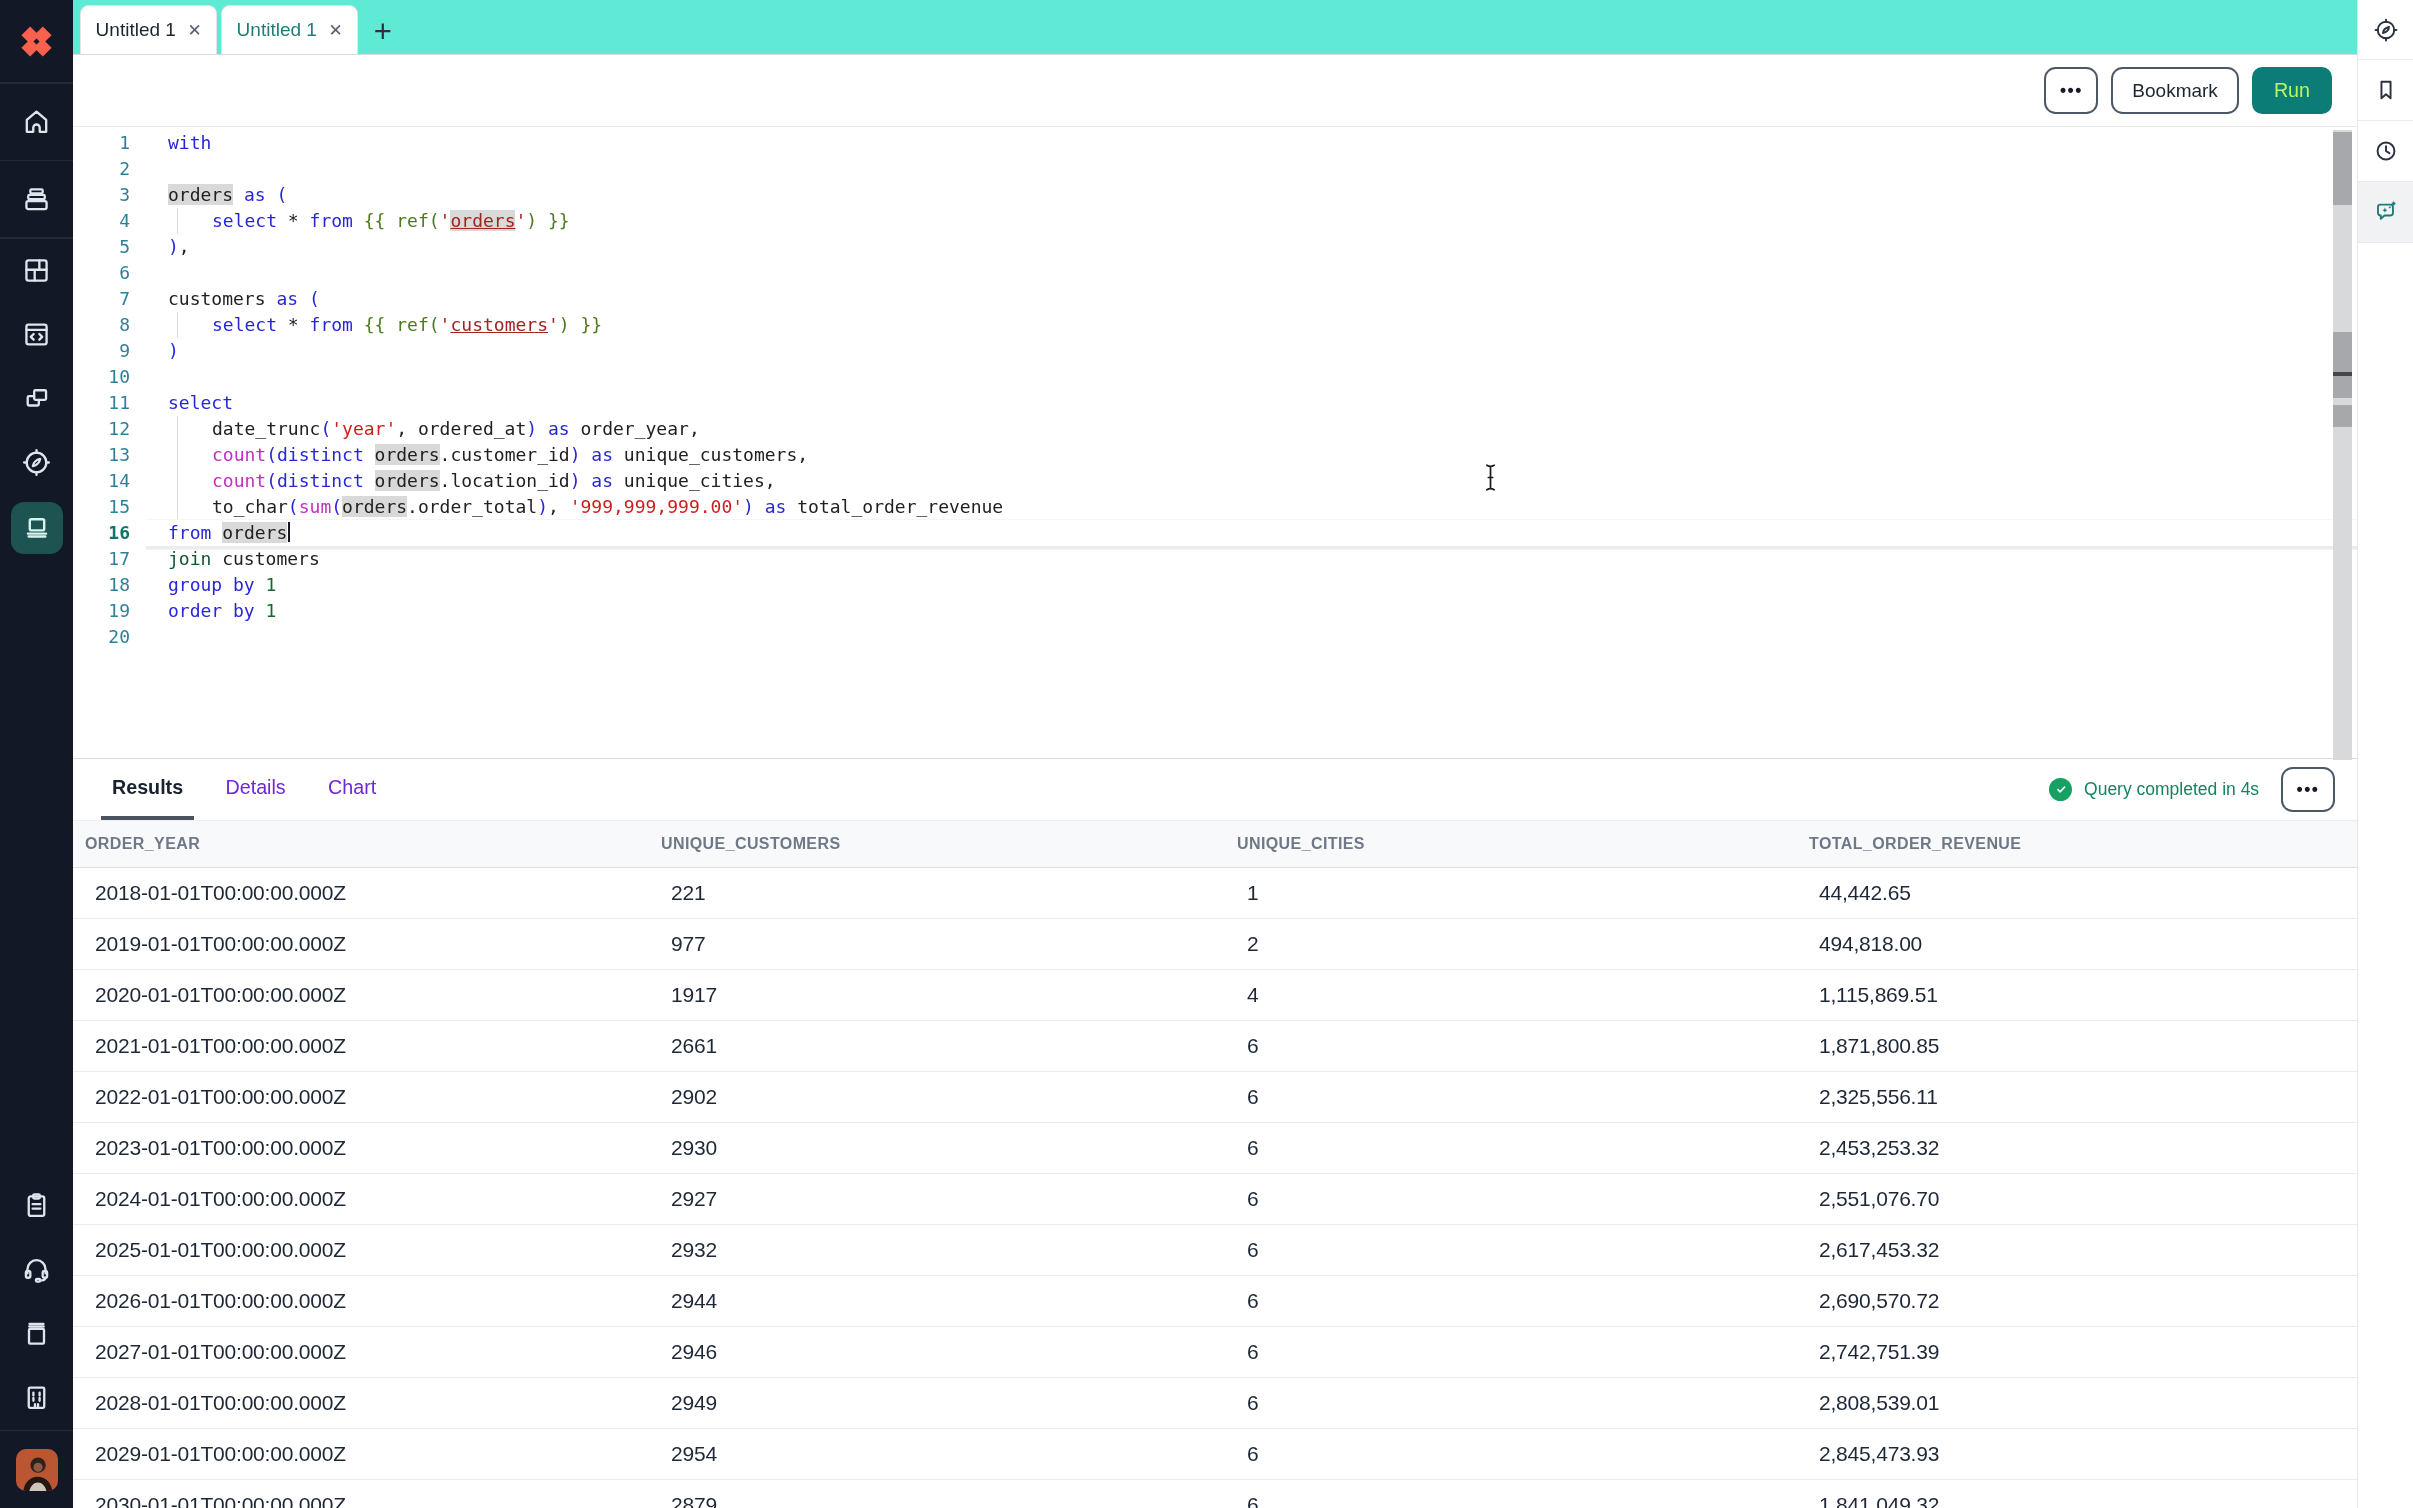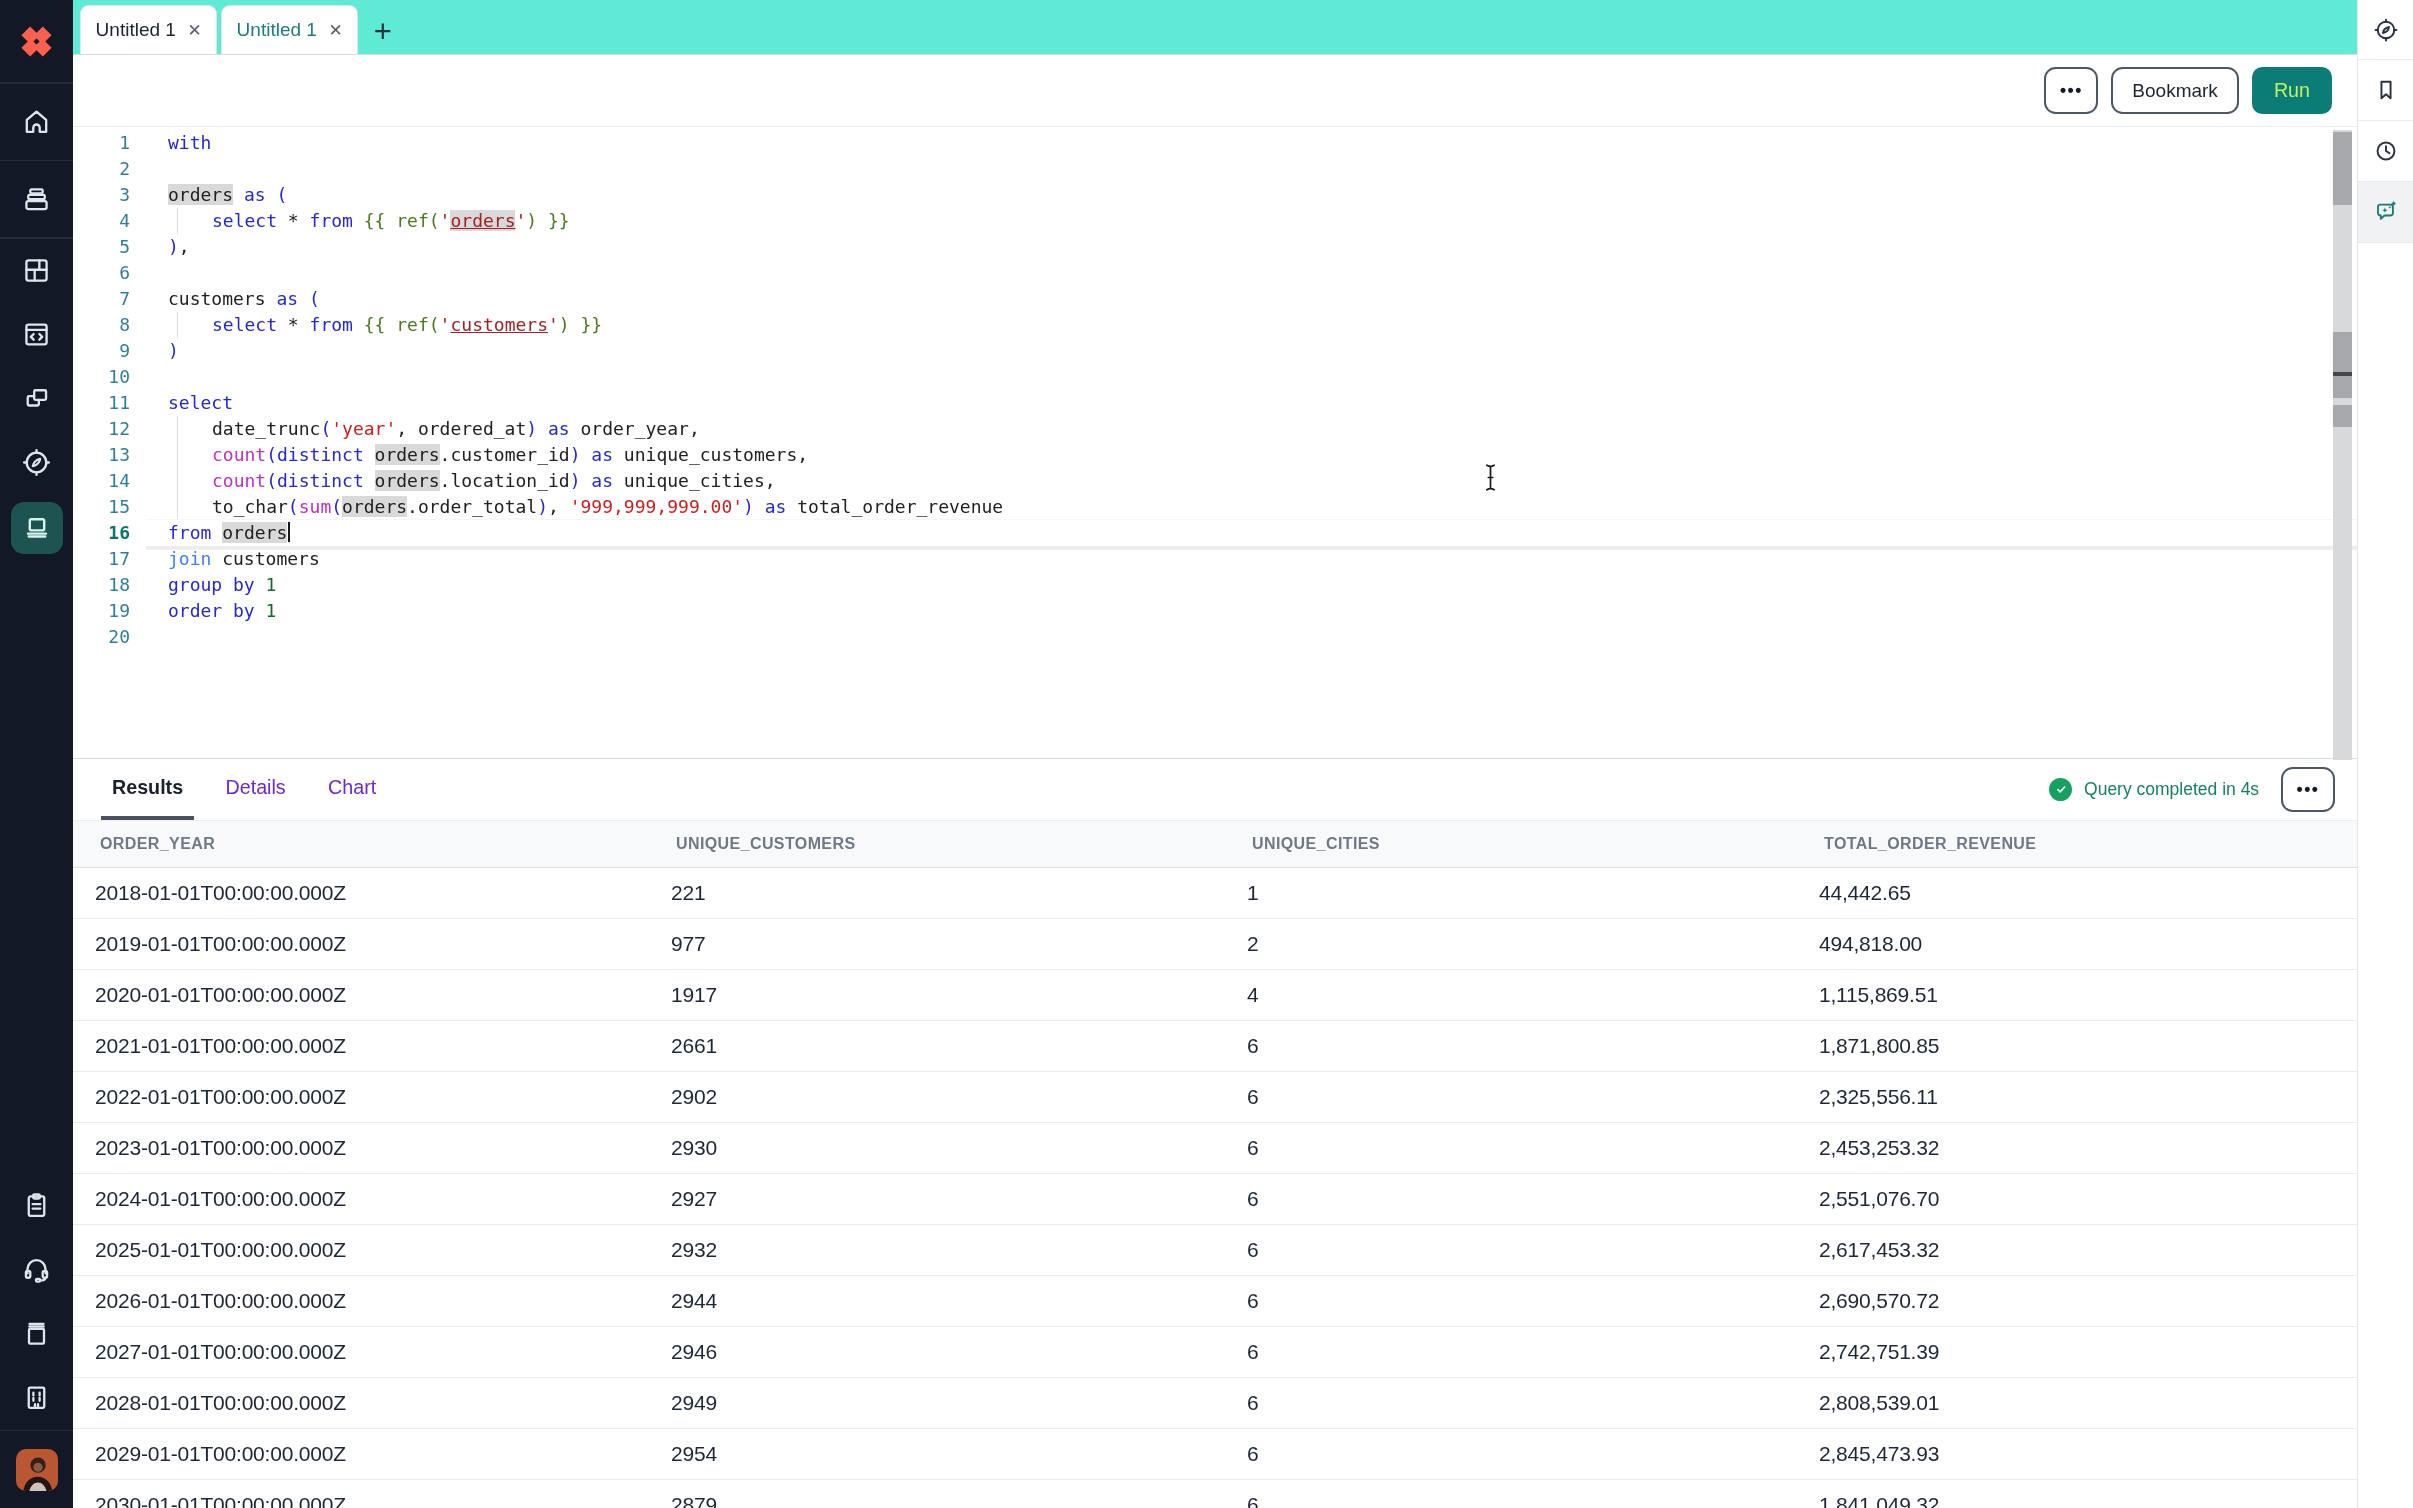--- a/index.html
+++ b/index.html
@@ -58,21 +58,21 @@
   .cl.curline{box-shadow:0 3.6px 0 #ececee,0 -0.7px 0 #f2f2f2;}
   .tk-kw{color:#2727d8;}
   .tk-pl{color:#212121;}
   .tk-fn{color:#c030c0;}
   .tk-str{color:#d21c1c;}
   .tk-rs{color:#a32222;text-decoration:underline;}
   .tk-rshl{color:#a32222;text-decoration:underline;background:#d9d9d9;}
   .tk-rsq{color:#a32222;}
   .tk-br{color:#4c7a1d;}
   .tk-num{color:#116b2d;}
-  .tk-dim{color:#3b82f6;}
+  .tk-dim{color:#14532d;}
   .tk-hl{background:#d9d9d9;color:#212121;}
   .caret{display:inline-block;width:2.2px;height:20.4px;background:#15181d;vertical-align:-3.6px;margin-left:0.7px;}
 
   
   .scrolltrack{position:absolute;top:130px;right:5.1px;width:19px;height:630px;background:#d7d9db;z-index:5;}
   .scrolltrack .mk{position:absolute;left:0;width:100%;background:#a6a8ab;}
   .scrolltrack .mk.dark{background:#44484d;}
 
   
   .ibeam{position:absolute;left:1411px;top:463px;z-index:9;pointer-events:none;}
@@ -83,21 +83,21 @@
          border-bottom:1.5px solid #eceef0;box-sizing:content-box;position:relative;}
   .rtab{display:flex;align-items:center;padding:0 11px;margin-right:20.4px;font-size:19.7px;color:#6d28d9;
         border-bottom:4.4px solid transparent;box-sizing:border-box;cursor:pointer;}
   .rtab.active{font-weight:700;color:#1a222e;border-bottom-color:#4a5260;}
   .rstatus{margin-left:auto;display:flex;align-items:center;gap:11.7px;padding-right:22px;}
   .stcircle{width:23px;height:23px;border-radius:50%;background:#16a163;display:flex;align-items:center;justify-content:center;}
   .sttext{font-size:17.5px;color:#13855c;}
   .rmore{width:54px;height:45px;border:2.2px solid #4d5866;border-radius:11.7px;background:#fff;
          font-size:17.5px;font-weight:700;letter-spacing:1.5px;color:#141b26;display:flex;align-items:center;justify-content:center;
          margin:0 0 0 10.2px;align-self:center;cursor:pointer;}
-  .thead{display:grid;grid-template-columns:576px 576px 572px 1fr;padding-left:27px;height:48px;
+  .thead{display:grid;grid-template-columns:576px 576px 572px 1fr;padding-left:12px;height:48px;
          align-items:center;background:#f8f9fa;border-bottom:1.5px solid #dcdfe2;}
   .th{font-size:16px;font-weight:700;color:#6f7887;letter-spacing:0.4px;}
   .tbody{flex:1 1 auto;overflow:hidden;}
   .trow{display:grid;grid-template-columns:576px 576px 572px 1fr;padding-left:22px;height:51px;
         align-items:center;border-bottom:1.5px solid #e9ebee;box-sizing:border-box;background:#fff;}
   .td{font-size:21px;font-weight:500;color:#1d2736;letter-spacing:-0.2px;}
 
   
   .rail{width:55px;flex:0 0 55px;border-left:1.5px solid #e4e6e9;display:flex;flex-direction:column;background:#fff;}
   .rail-cell{height:61px;flex:0 0 61px;display:flex;align-items:center;justify-content:center;

